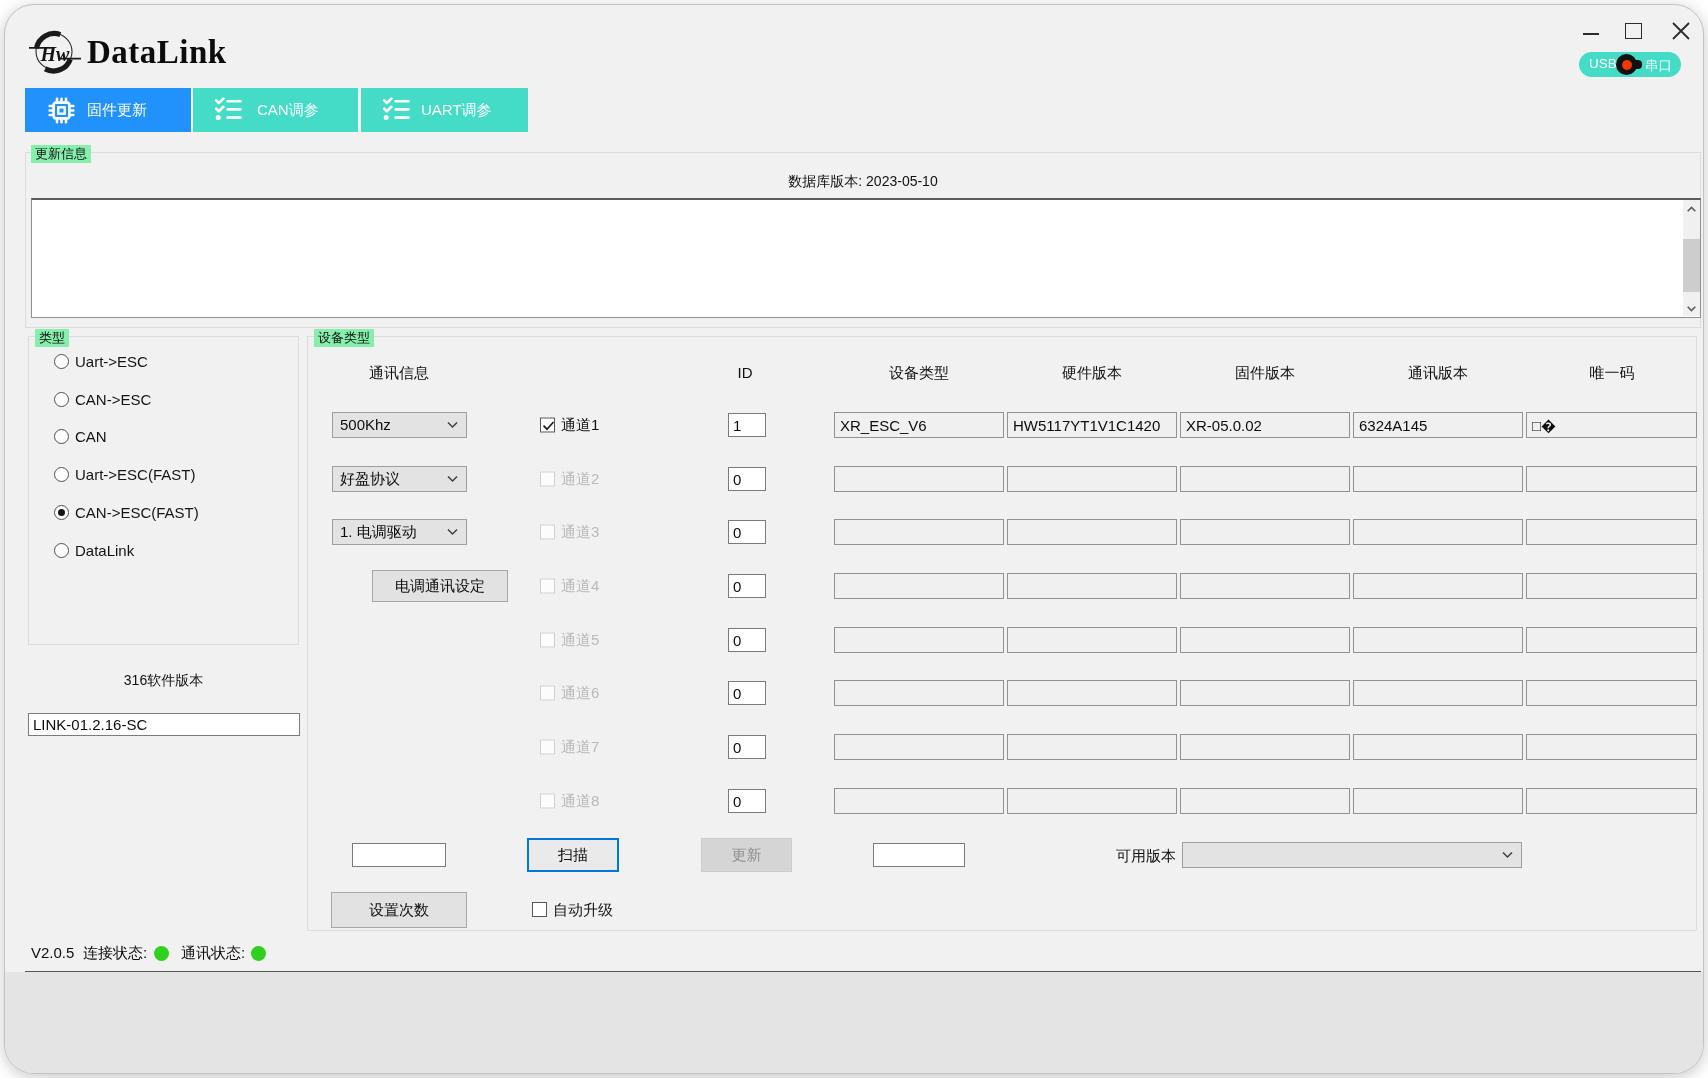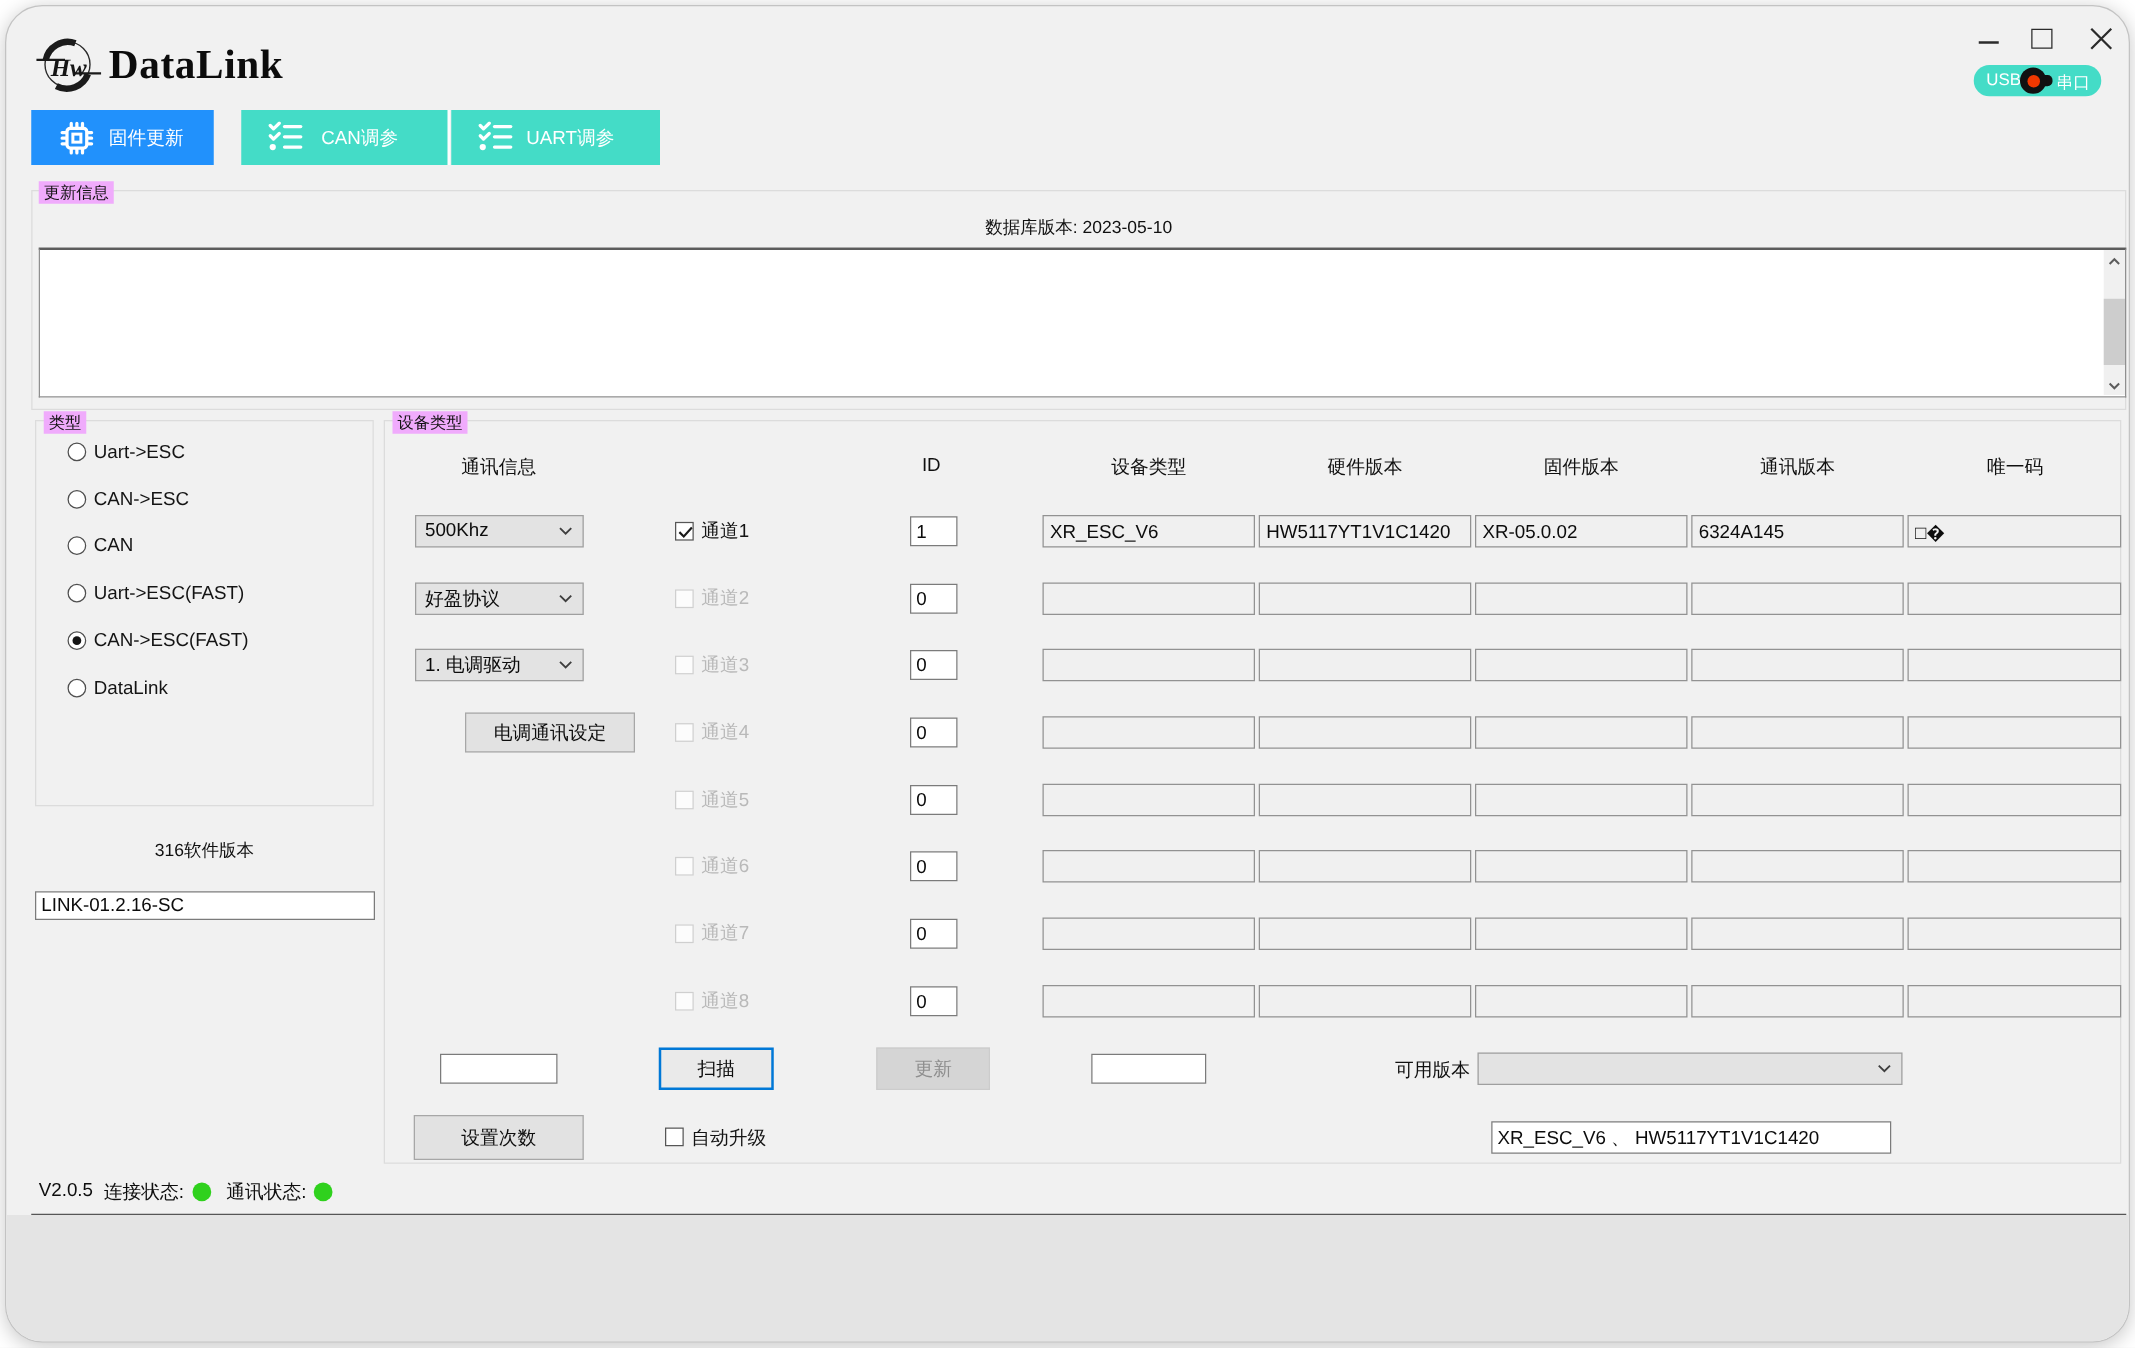--- a/index.html
+++ b/index.html
@@ -27,34 +27,34 @@
   #usb-toggle .lab-l { position:absolute; left:10px; top:4px; }
   #usb-toggle .lab-r { position:absolute; right:9px; top:5px; }
   #knob { position:absolute; left:37px; top:2px; width:21px; height:21px; }
   #knob .nub { position:absolute; left:14px; top:6px; width:12px; height:9px; background:#111; border-radius:4px; }
   #knob .ball { position:absolute; left:0; top:0; width:21px; height:21px; background:#111; border-radius:50%; }
   #knob .dot { position:absolute; left:5.5px; top:5.5px; width:10px; height:10px; background:#f23800; border-radius:50%; }
 
   
   :root { --teal:#44dcc7; --blue:#2191fc; }
   .tab { top:83px; height:44px; color:#fff; font-size:15px; cursor:pointer; }
-  #tab-0 { left:20px;  width:146px; background:var(--blue); }
+  #tab-0 { left:20px;  width:166px; background:var(--blue); }
   #tab-1 { left:188px; width:167px; background:var(--teal); border-right:2px solid #fdfdfd; }
   #tab-2 { left:356px; width:167px; background:var(--teal); }
   .tab .ticon { position:absolute; top:9px; }
   #tab-0 .ticon { left:23px; }
   #tab-1 .ticon, #tab-2 .ticon { left:21px; }
   .tab .tlabel { position:absolute; top:13px; }
   #tab-0 .tlabel { left:62px; }
   #tab-1 .tlabel { left:64px; }
   #tab-2 .tlabel { left:60px; }
 
   
   .groupbox { border:1px solid #dcdcdc; }
-  .grouplabel { font-size:13px; color:#111; background:#f0abfc; padding:0 4px; z-index:3; }
+  .grouplabel { font-size:13px; color:#111; background:#86efac; padding:0 4px; z-index:3; }
   #grp-update { left:20px; top:147px; width:1676px; height:176px; }
   #lbl-update { left:26px; top:140px; }
   #db-version { left:20px; top:168px; width:1676px; text-align:center; font-size:14px; color:#101010; }
 
   
   #log { left:26px; top:193px; width:1670px; height:120px; background:#fff;
     border:1px solid #8f8f8f; border-top:2px solid #5c5c5c; }
   #log .lines { position:absolute; left:6px; top:8px; font-size:15px; line-height:22.5px; color:#0c0c0c; white-space:pre; }
   #scrollbar { position:absolute; right:0; top:0; width:17px; height:116px; background:#f0f0f0; }
   #scrollbar .arrow { position:absolute; left:0; width:17px; height:17px; }
@@ -393,21 +393,20 @@
   <div id="lbl-avail" class="abs">可用版本</div>
   <div id="combo-avail" class="abs combo">
     <span class="cval"></span>
     <svg class="cchev" width="11" height="8" viewBox="0 0 11 8">
         <path d="M1 1.5 L5.5 6 L10 1.5" fill="none" stroke="#3f3f3f" stroke-width="1.5"></path>
       </svg>
   </div>
   <div id="btn-set-times" class="abs pushbtn">设置次数</div>
   <div id="ck-auto"></div>
   <div id="lbl-auto" class="abs">自动升级</div>
-  <div id="in-current" class="abs textbox">XR_ESC_V6 、 HW5117YT1V1C1420</div>
 
   <div id="st-version" class="abs statustext">V2.0.5</div>
   <div id="st-conn-label" class="abs statustext">连接状态:</div>
   <div id="st-conn-dot" class="abs"></div>
   <div id="st-comm-label" class="abs statustext">通讯状态:</div>
   <div id="st-comm-dot" class="abs"></div>
 
   <div id="bottom-strip" class="abs"></div>
   <div id="bottom-sep" class="abs"></div>
 </div>

